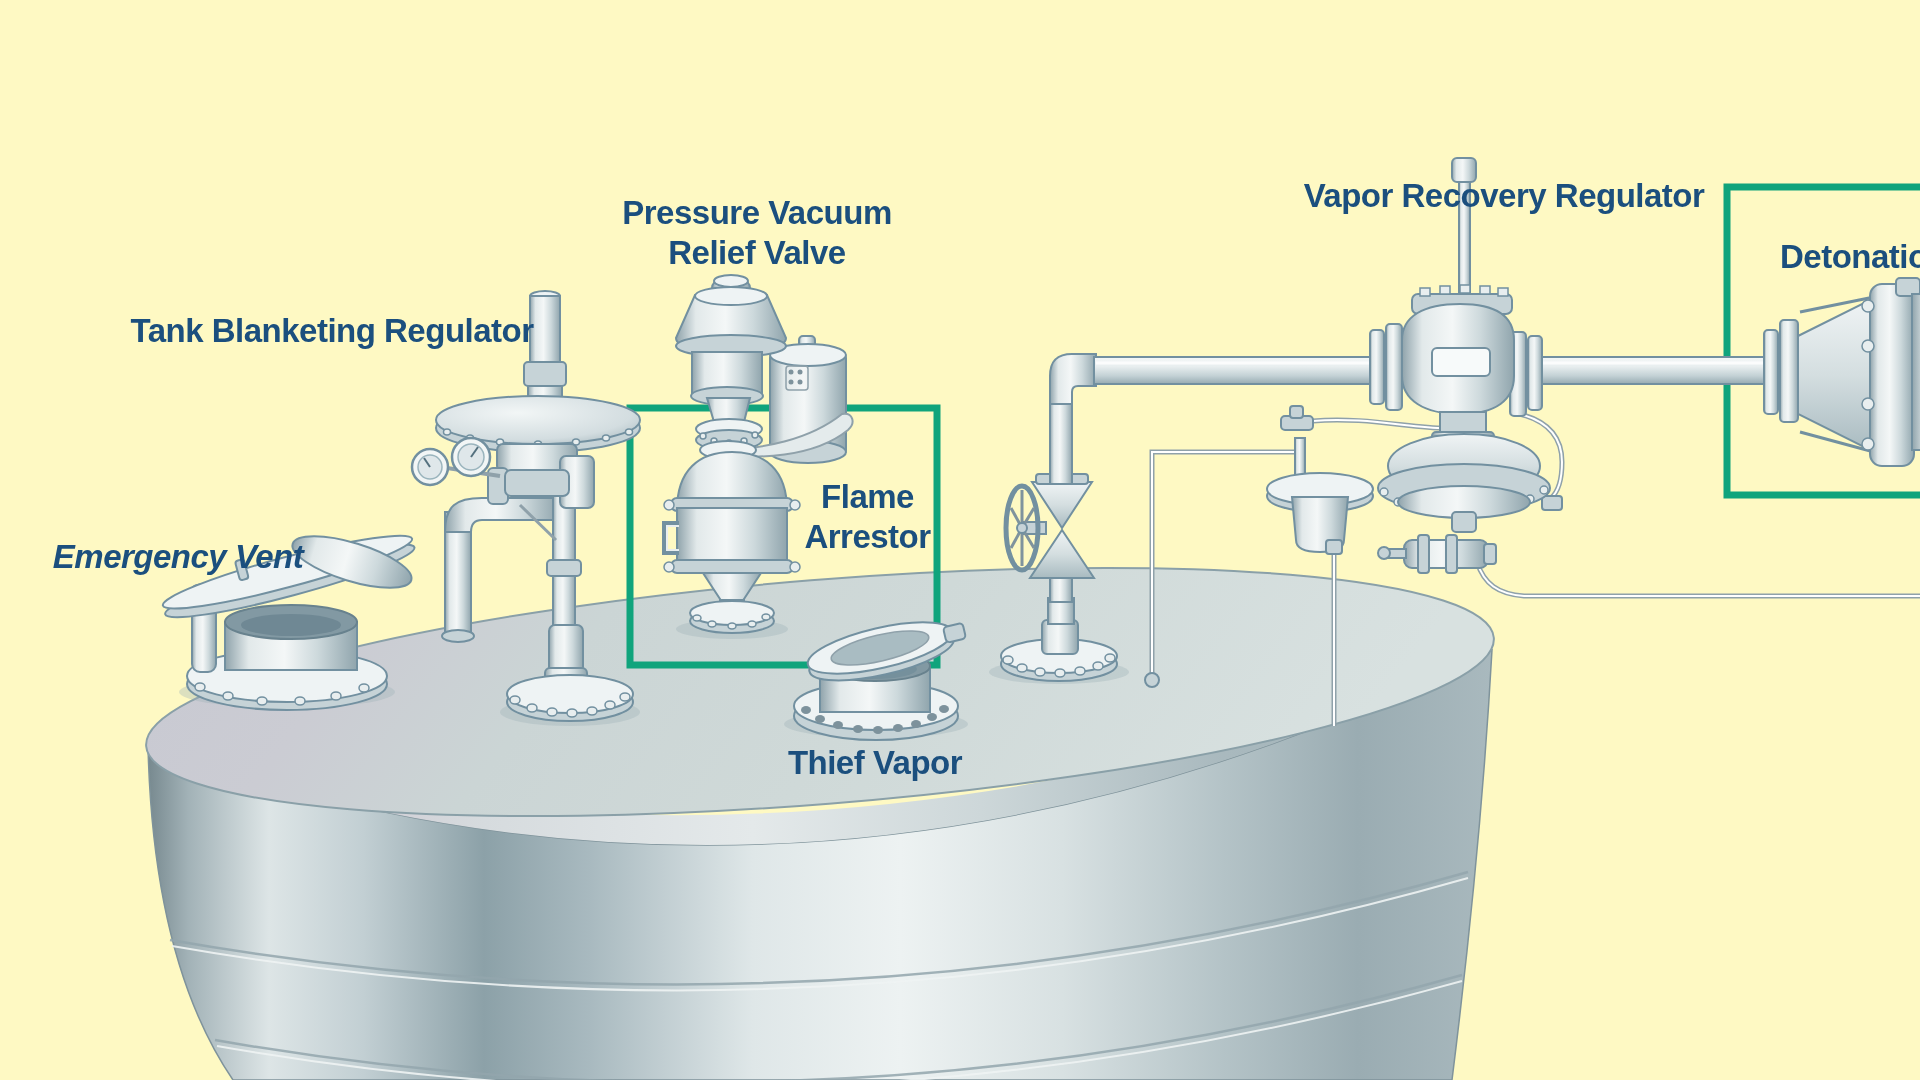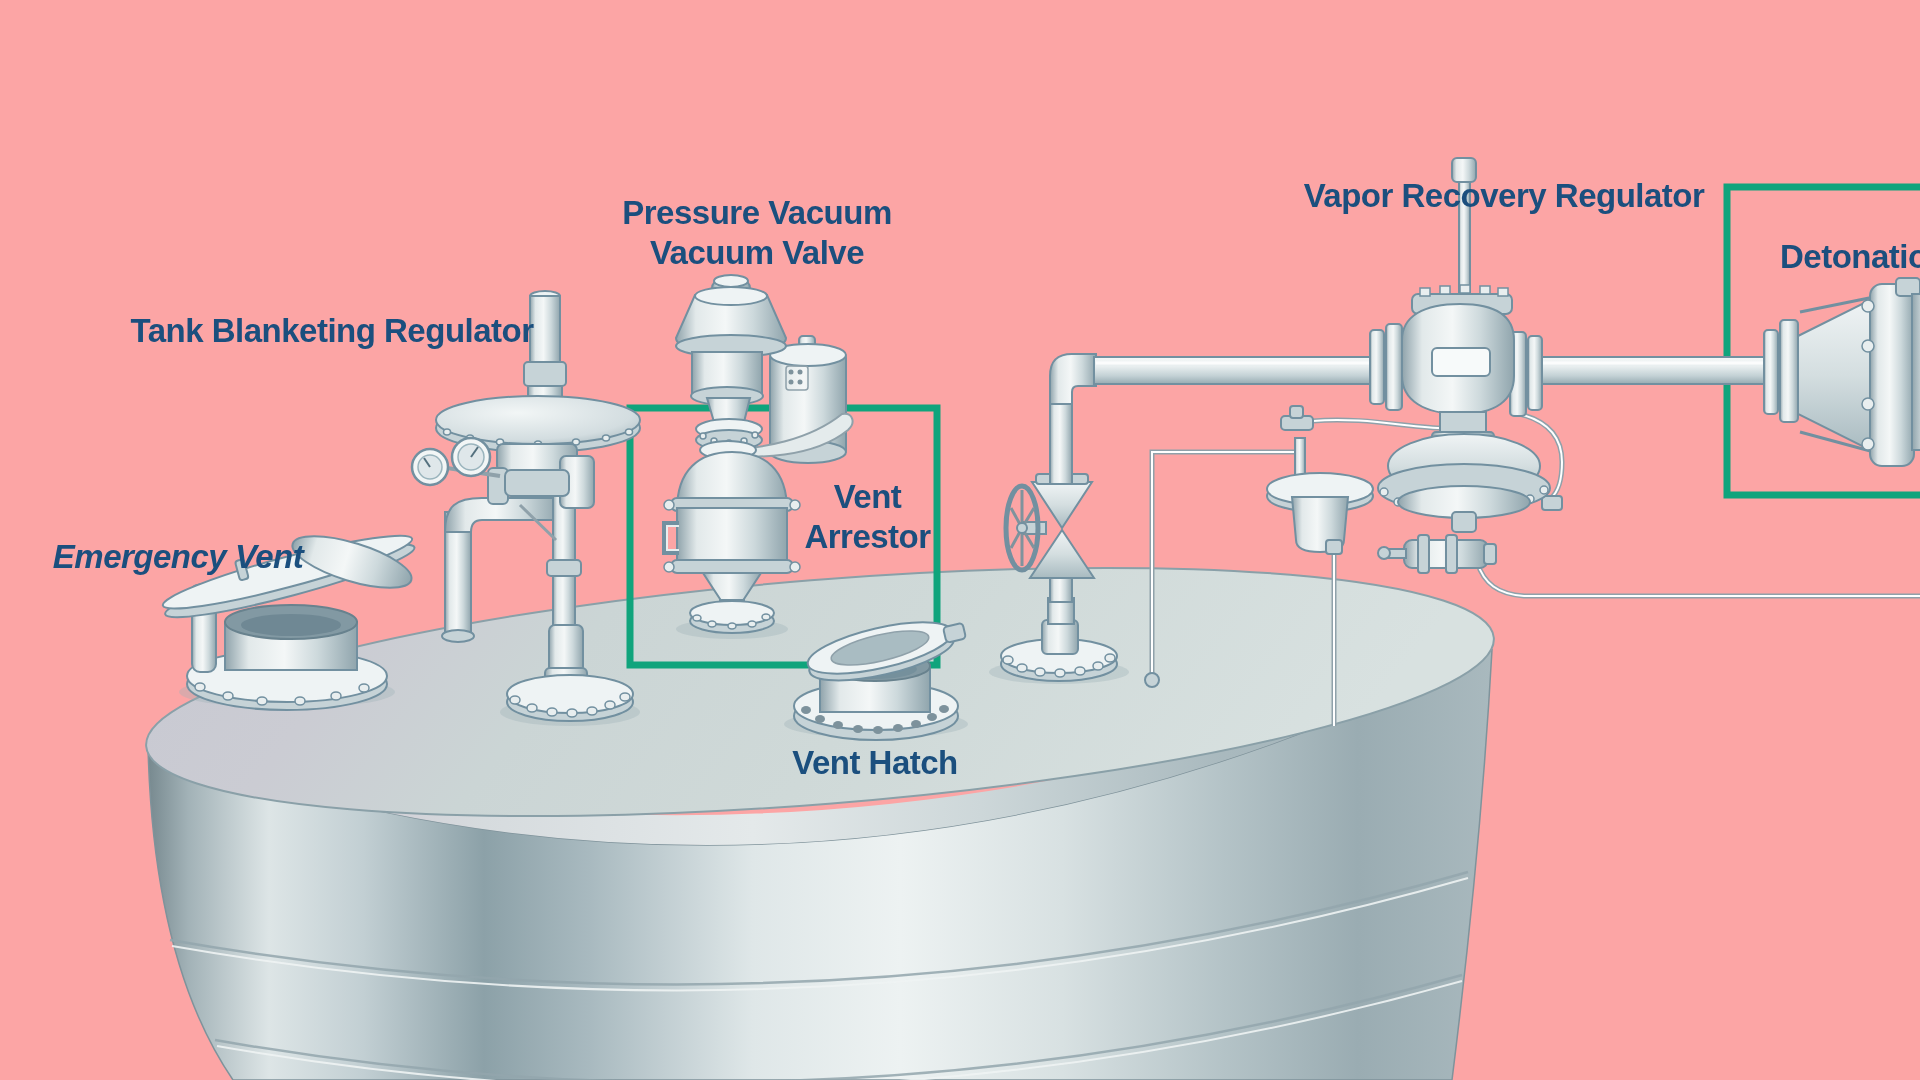--- a/index.html
+++ b/index.html
@@ -1,17 +1,17 @@
 <!DOCTYPE html>
 <html><head>
 <meta charset="utf-8">
 <style>
   html,body{margin:0;padding:0;background:#ffffff;}
   body{overflow:hidden;}
-  #stage{position:relative;width:1920px;height:1080px;background:#fca5a5;overflow:hidden;
+  #stage{position:relative;width:1920px;height:1080px;background:#fef9c3;overflow:hidden;
          font-family:"Liberation Sans", sans-serif;}
   #art{position:absolute;left:0;top:0;}
   .lbl{position:absolute;color:#1b4f7e;font-weight:bold;font-size:33px;line-height:40px;
        letter-spacing:-0.5px;text-align:center;white-space:nowrap;}
   .lbl.left{text-align:left;}
   
   .lt{fill:#eef3f4;stroke:#7290a0;stroke-width:2;}
   .md{fill:#c6d3d7;stroke:#7290a0;stroke-width:2;}
   .cyl{fill:url(#gCyl);stroke:#7290a0;stroke-width:2;}
   .pipe{fill:url(#gPipe);stroke:#7290a0;stroke-width:2;}
@@ -392,31 +392,31 @@
       <ellipse class="md" cx="880" cy="655" rx="74" ry="20"></ellipse>
       <ellipse class="lt" cx="880" cy="648" rx="74" ry="20"></ellipse>
       <ellipse cx="880" cy="648" rx="50" ry="13" fill="#a9bcc2" stroke="#8fa1aa" stroke-width="1.5"></ellipse>
       <rect class="md" x="946" y="642" width="20" height="16" rx="4"></rect>
     </g>
   </g>
 </svg>
 
 <div class="lbl" style="left:557px;top:193px;width:400px;">
   <div>Pressure Vacuum</div>
-  <div>Vacuum Valve</div>
+  <div>Relief Valve</div>
 </div>
 
 <div class="lbl" style="left:82px;top:311px;width:500px;">Tank Blanketing Regulator</div>
 
 <div class="lbl" style="left:28px;top:537px;width:300px;font-style:italic;">Emergency Vent</div>
 
 <div class="lbl" style="left:770px;top:477px;width:195px;">
-  <div>Vent</div>
+  <div>Flame</div>
   <div>Arrestor</div>
 </div>
 
 <div class="lbl" style="left:1254px;top:176px;width:500px;">Vapor Recovery Regulator</div>
 
 <div class="lbl left" style="left:1780px;top:237px;width:260px;">Detonatio</div>
 
-<div class="lbl" style="left:725px;top:743px;width:300px;">Vent Hatch</div>
+<div class="lbl" style="left:725px;top:743px;width:300px;">Thief Vapor</div>
 
 </div>
 
 </body></html>

